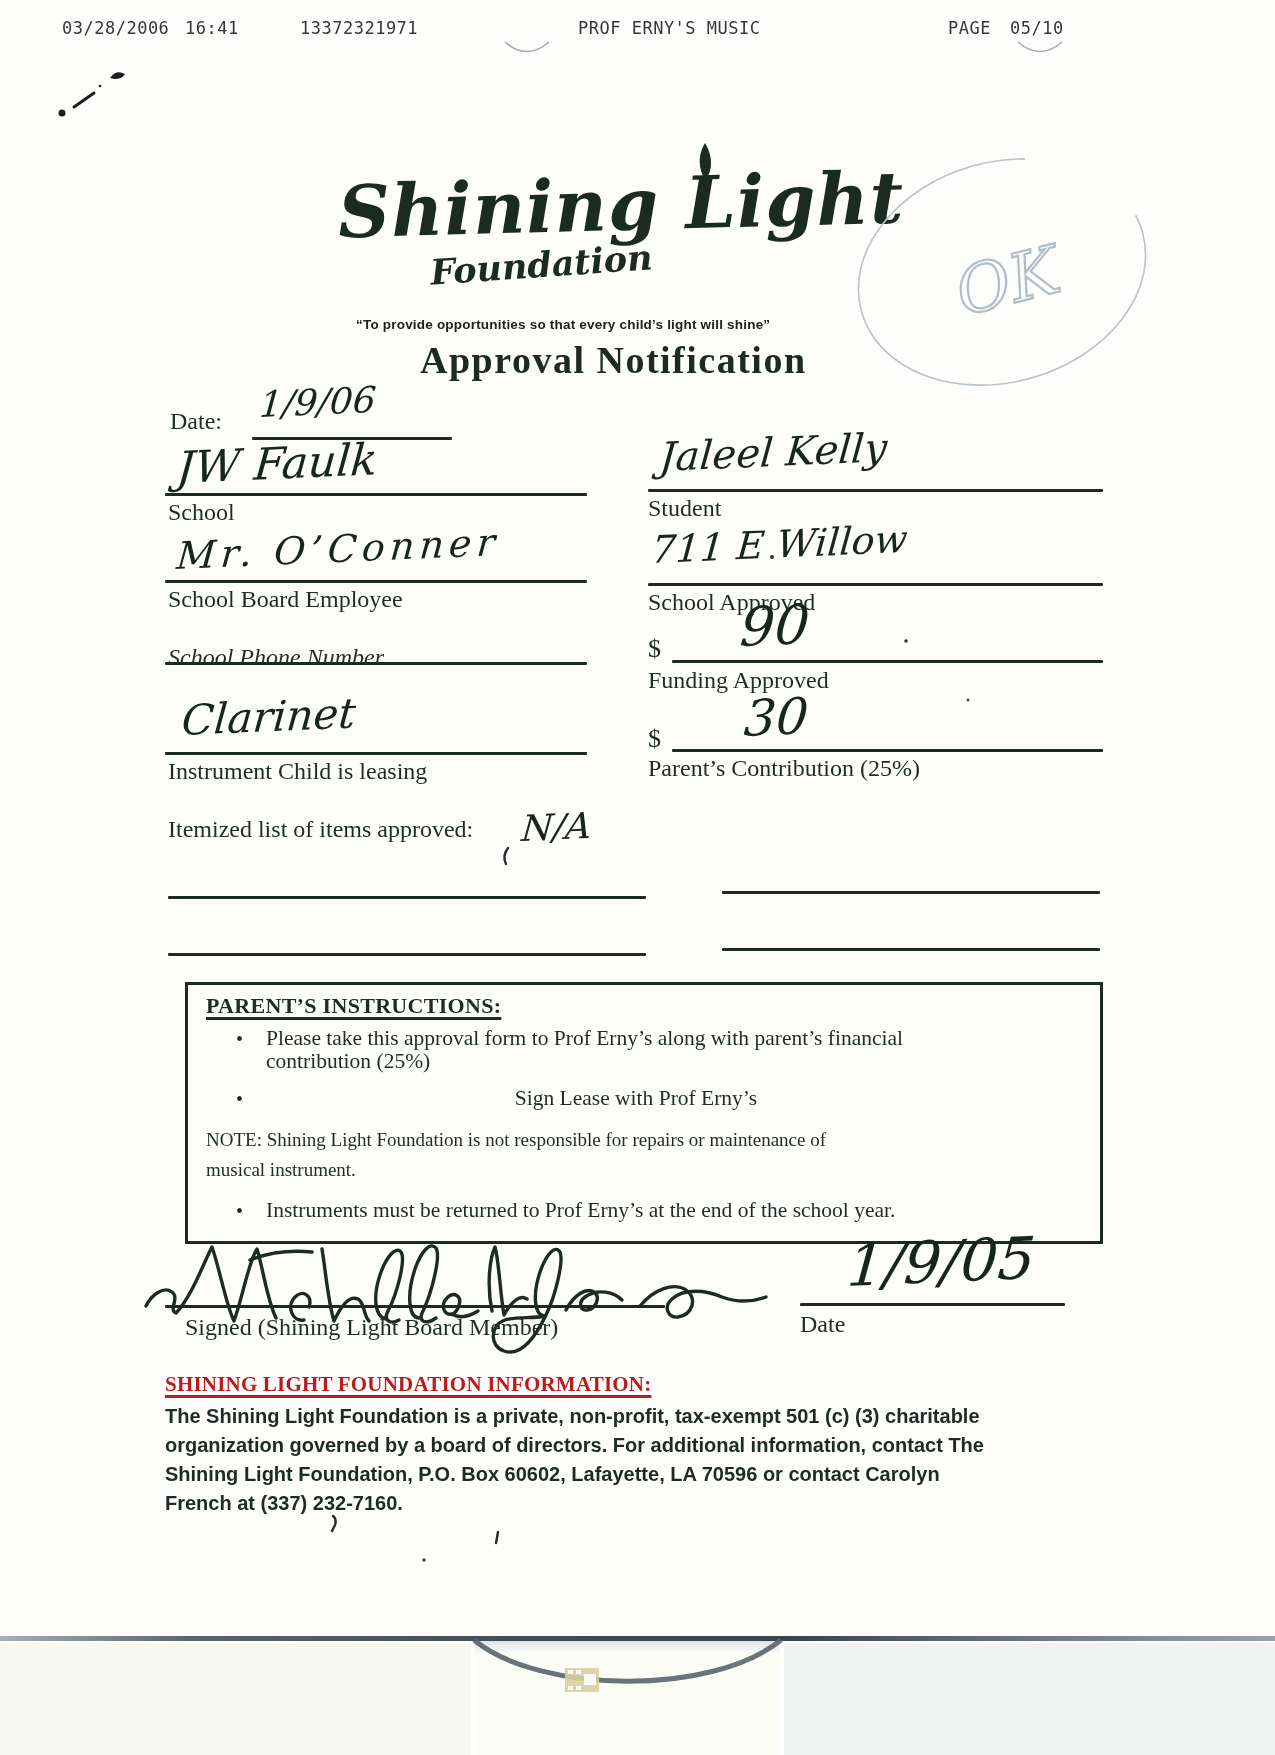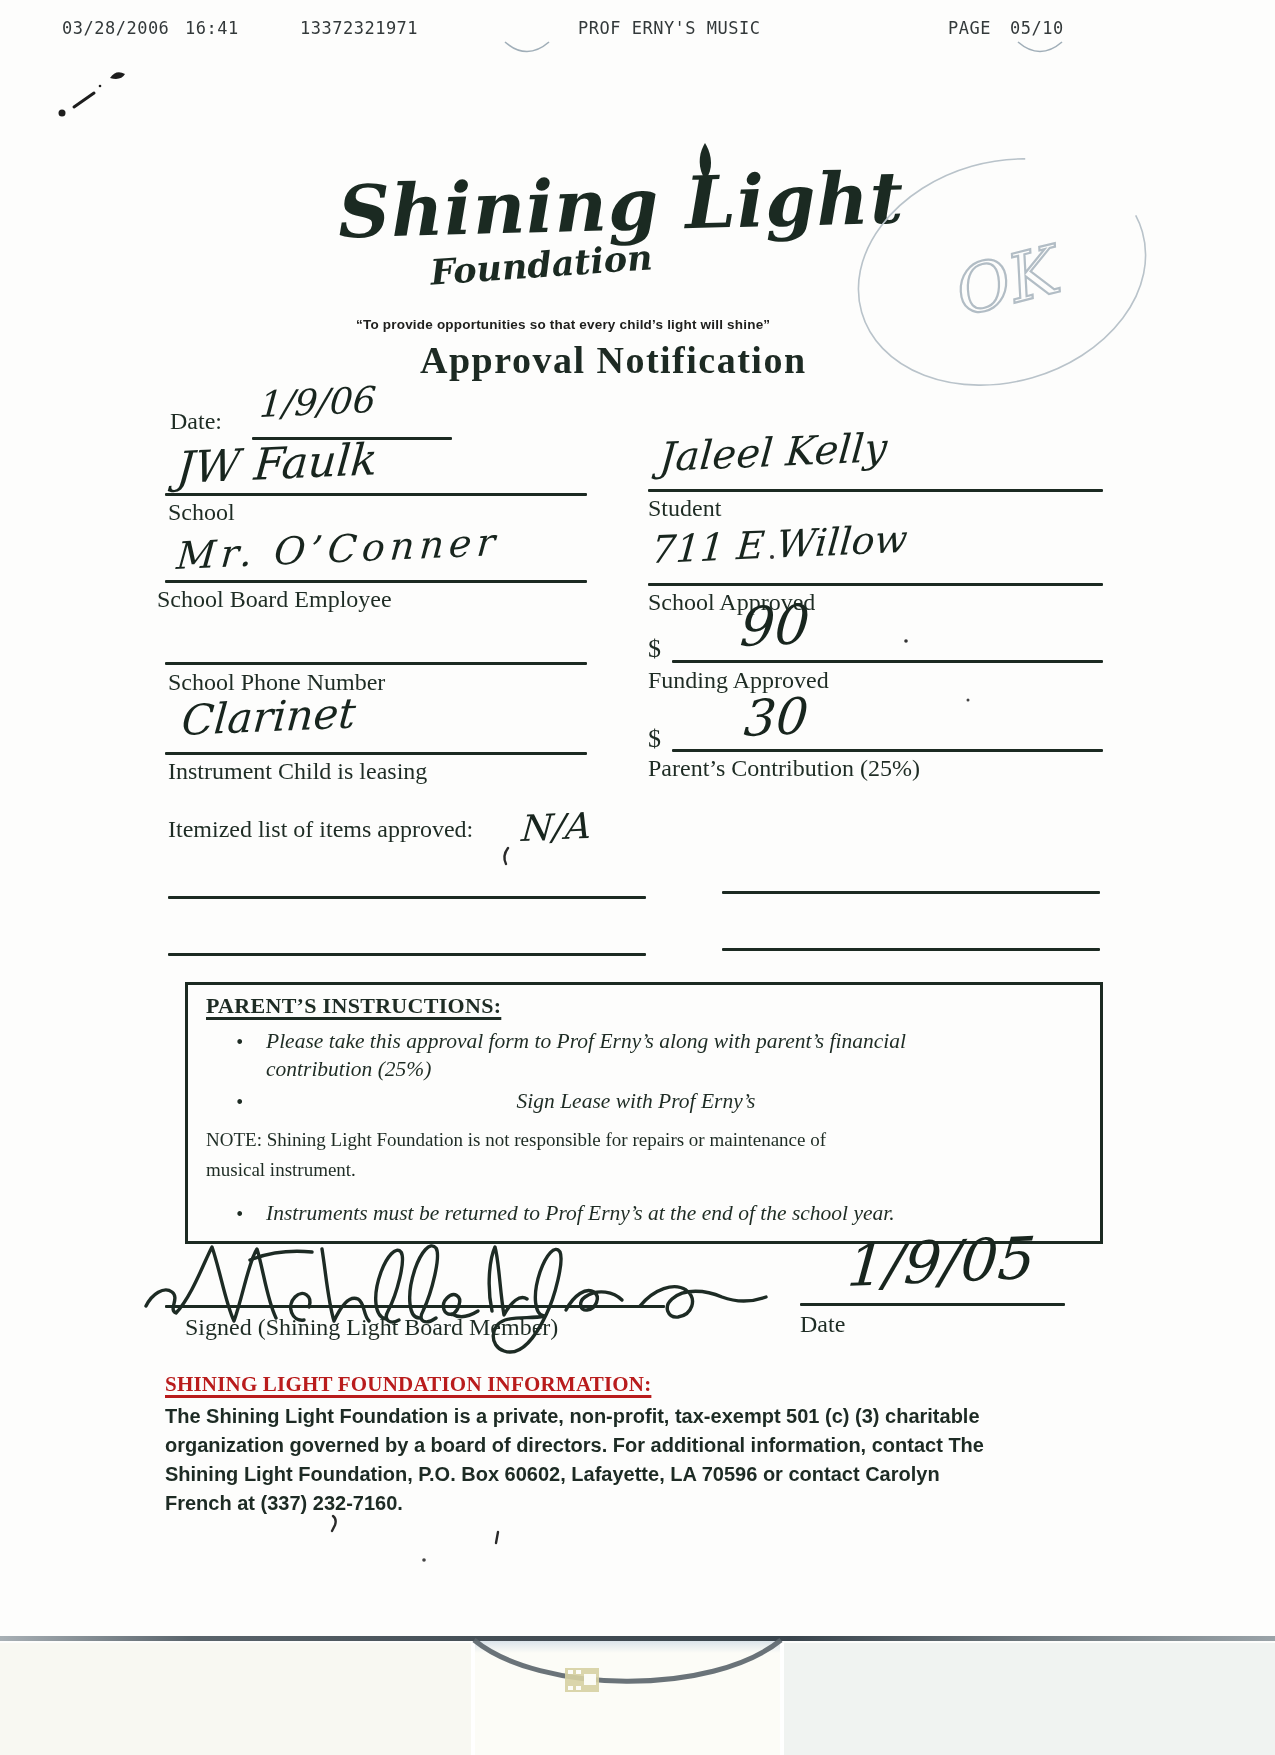--- a/index.html
+++ b/index.html
@@ -16,21 +16,21 @@
       font-weight:bold;font-size:72px;letter-spacing:1px;color:#1b2a22;transform:rotate(-1.5deg);white-space:nowrap;}
   .logo-sub{position:absolute;left:430px;top:244px;font-family:"DejaVu Serif",serif;font-style:italic;
       font-weight:bold;font-size:35px;color:#1b2a22;transform:rotate(-4deg);white-space:nowrap;}
   .logo-tagline{position:absolute;left:356px;top:317px;font-family:"Liberation Sans",sans-serif;
       font-weight:bold;font-size:13.5px;color:#20201e;letter-spacing:.2px;white-space:nowrap;}
   .page-title{position:absolute;left:420px;top:338px;font-weight:bold;font-size:38px;
       letter-spacing:1.5px;color:#1d2a23;white-space:nowrap;}
   .ibox{position:absolute;left:185px;top:982px;width:912px;height:256px;border:3px solid #1c2a22;z-index:2;}
   .ibox-heading{position:absolute;left:18px;top:8px;font-size:22px;font-weight:bold;letter-spacing:.3px;
       text-decoration:underline;text-decoration-thickness:2.5px;text-underline-offset:4px;white-space:nowrap;}
-  .bullet{position:absolute;font-size:21.5px;line-height:28px;white-space:pre-line;font-style:italic;}
+  .bullet{position:absolute;font-size:21.5px;line-height:23px;white-space:pre-line;}
   .bullet::before{content:"•";position:absolute;left:-30px;top:1px;font-size:20px;}
   .note{position:absolute;font-size:19px;line-height:30px;white-space:pre-line;}
   .footer-heading{position:absolute;left:165px;top:1372px;font-family:Liberation Serif, serif;
       font-weight:bold;font-size:21px;letter-spacing:.2px;color:#b91c1c;text-decoration:underline;
       text-decoration-thickness:2.5px;text-underline-offset:4px;white-space:nowrap;}
   .footer-body{position:absolute;left:165px;top:1402px;width:930px;font-family:"Liberation Sans",sans-serif;
       font-weight:bold;font-size:20px;line-height:29px;color:#1d2b24;white-space:pre-line;}
   .decor{position:absolute;left:0;top:0;z-index:6;pointer-events:none;}
   
   .bottom-strip{position:absolute;top:1643px;height:112px;z-index:1;}
@@ -70,28 +70,28 @@
   <span class="hw" style="left:175px;top:442px;font-size:44px;">JW Faulk</span>
   <div class="line" style="left:165px;top:493px;width:422px;"></div>
   <span class="label" style="left:168px;top:499px;">School</span>
 
   <span class="hw" style="left:658px;top:434px;font-size:40px;">Jaleel  Kelly</span>
   <div class="line" style="left:648px;top:489px;width:455px;"></div>
   <span class="label" style="left:648px;top:495px;">Student</span>
 
   <span class="hw" style="left:175px;top:534px;font-size:38px;letter-spacing:5px;">Mr. O’Conner</span>
   <div class="line" style="left:165px;top:580px;width:422px;"></div>
-  <span class="label" style="left:157px;top:586px;">School Board Employee</span>
+  <span class="label" style="left:168px;top:586px;">School Board Employee</span>
 
   <span class="hw" style="left:650px;top:528px;font-size:38px;">711 E Willow</span>
   <div class="line" style="left:648px;top:583px;width:455px;"></div>
   <span class="label" style="left:648px;top:589px;">School Approved</span>
 
   <div class="line" style="left:165px;top:662px;width:422px;"></div>
-  <span class="label" style="left:168px;top:669px;">School Phone Number</span>
+  <span class="label" style="left:168px;top:644px;font-style:italic;">School Phone Number</span>
 
   <span class="currency" style="left:648px;top:634px;">$</span>
   <span class="hw" style="left:738px;top:596px;font-size:54px;">90</span>
   <div class="line" style="left:672px;top:660px;width:431px;"></div>
   <span class="label" style="left:648px;top:667px;">Funding Approved</span>
 
   <span class="hw" style="left:180px;top:696px;font-size:42px;">Clarinet</span>
   <div class="line" style="left:165px;top:752px;width:422px;"></div>
   <span class="label" style="left:168px;top:758px;">Instrument Child is leasing</span>
 

